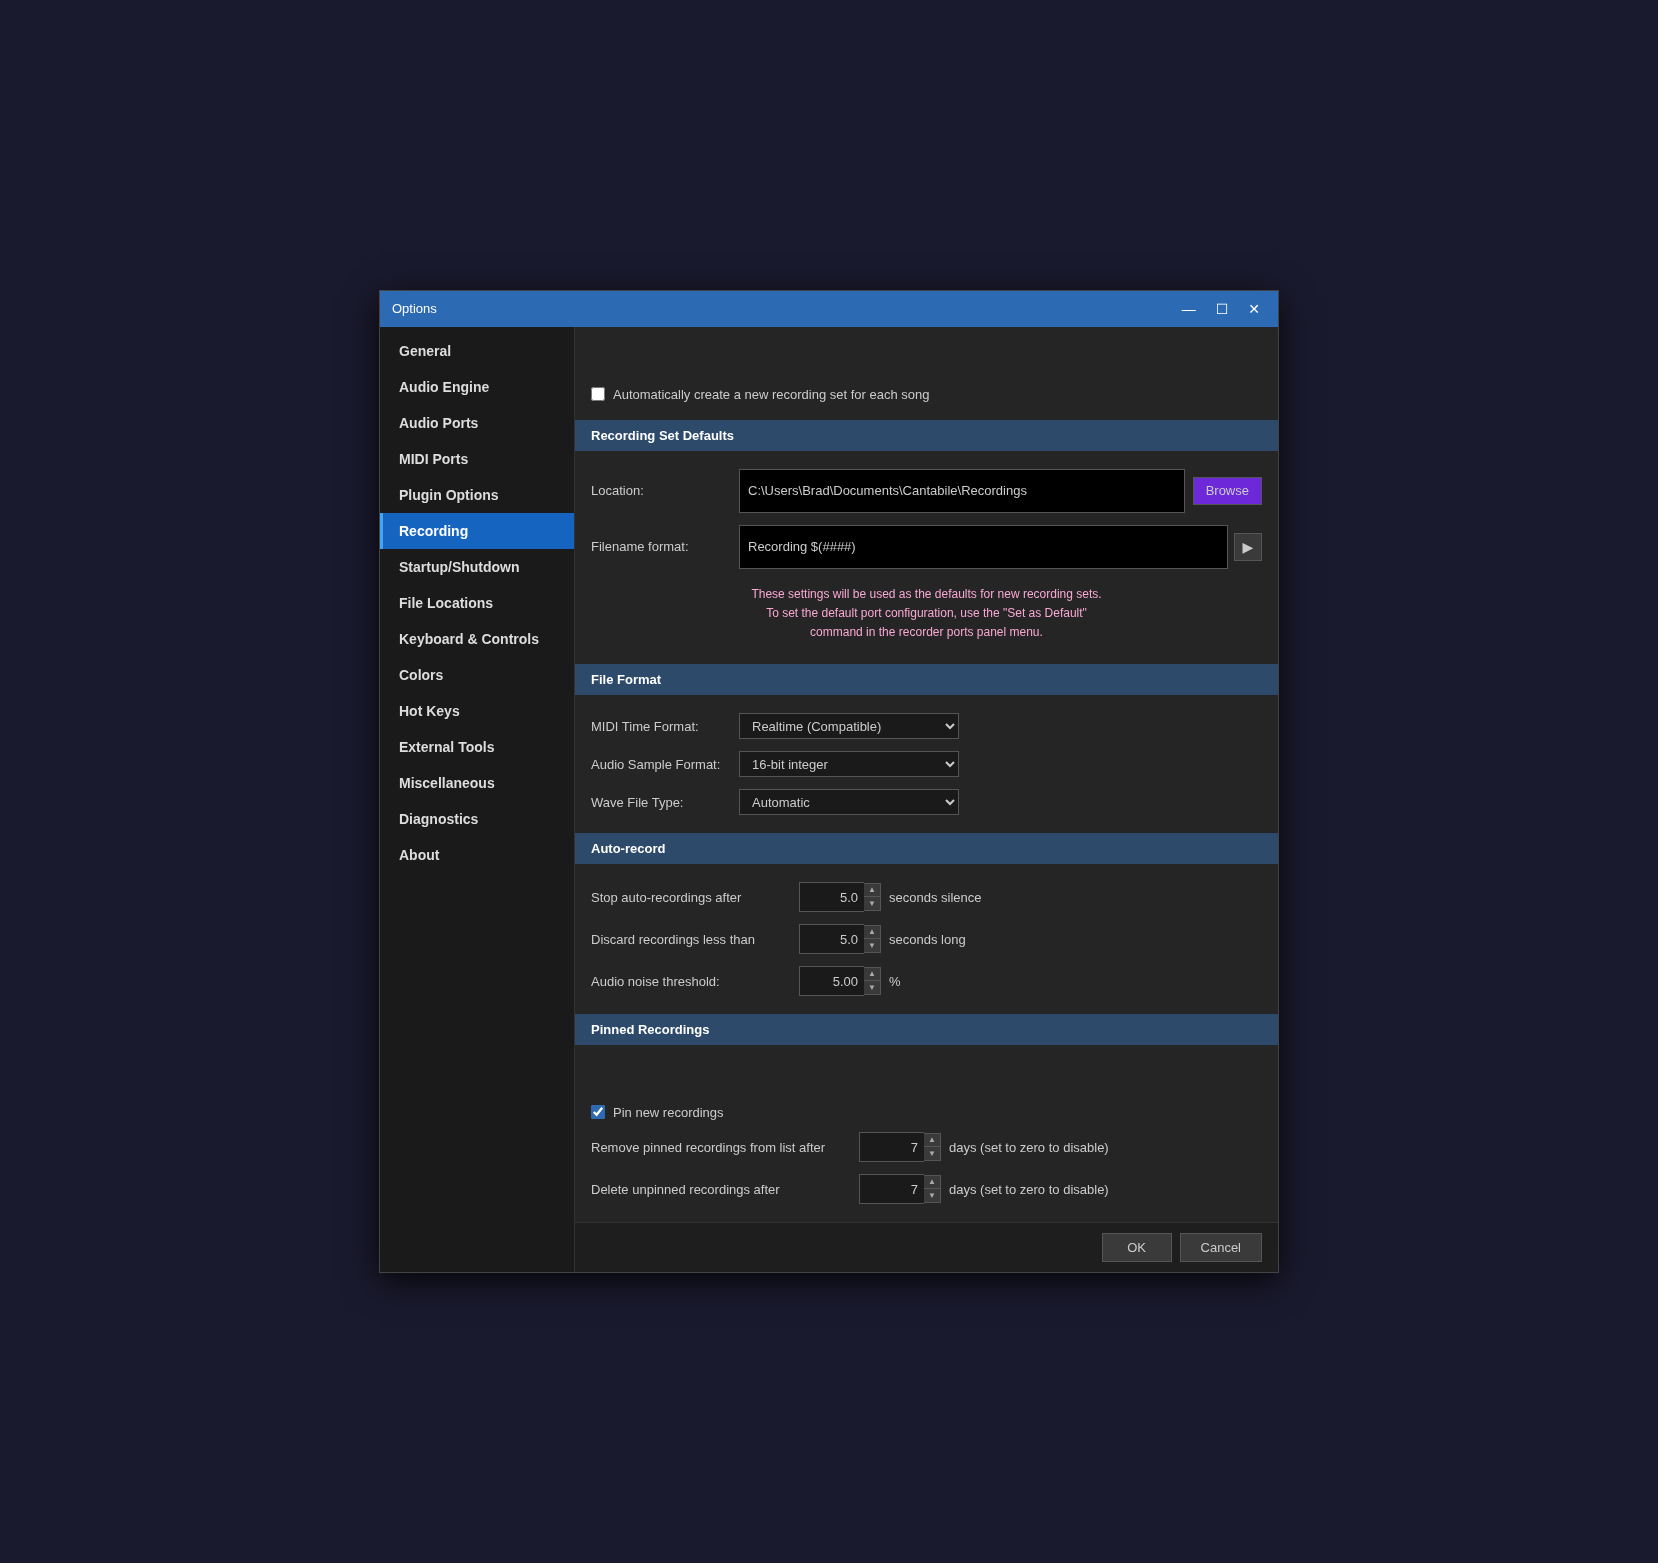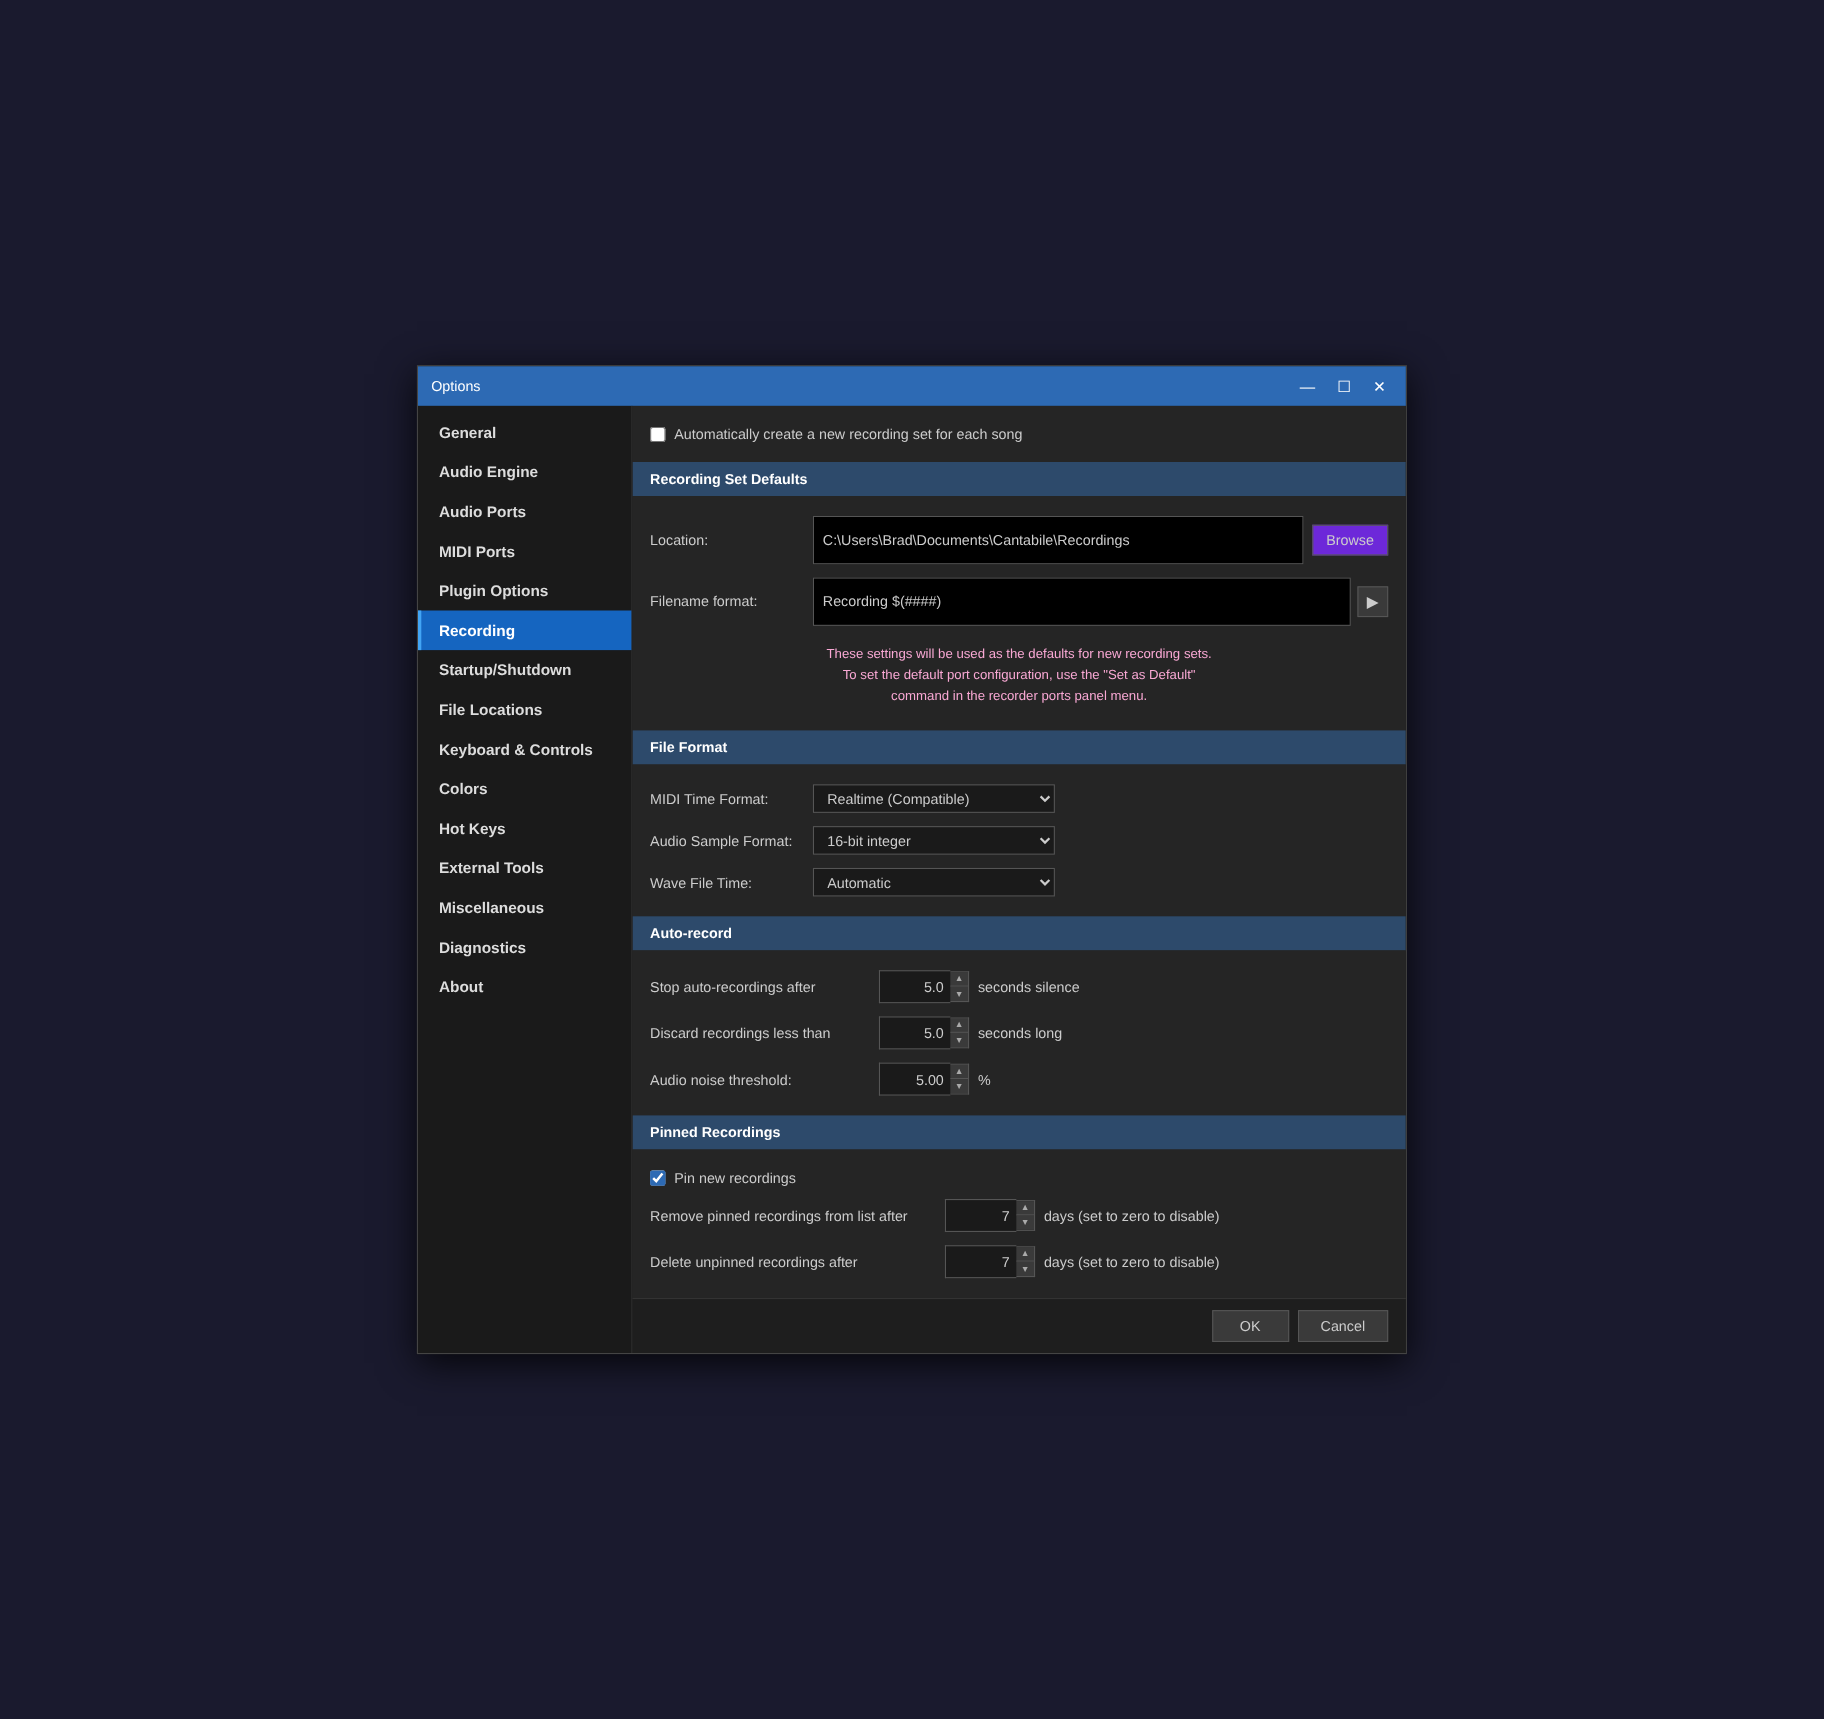--- a/index.html
+++ b/index.html
@@ -84,23 +84,24 @@
       font-size: 13px;
       padding: 8px 16px;
       margin-bottom: 0;
     }
     .section-body {
       padding: 12px 16px;
       background: #252525;
     }
     .checkbox-row {
       display: flex;
-      align-items: flex-end;
+      align-items: flex-start;
       gap: 8px;
       padding: 6px 0;
+      margin-top: 42px;
     }
     .checkbox-row input[type="checkbox"] {
       width: 14px;
       height: 14px;
       cursor: pointer;
       accent-color: #2d6ab4;
     }
     .checkbox-row label {
       color: #ccc;
       font-size: 13px;
@@ -342,21 +343,21 @@
             </div>
             <div class="field-row">
               <span class="field-label">Audio Sample Format:</span>
               <select class="select-field">
                 <option>16-bit integer</option>
                 <option>24-bit integer</option>
                 <option>32-bit float</option>
               </select>
             </div>
             <div class="field-row">
-              <span class="field-label">Wave File Time:</span>
+              <span class="field-label">Wave File Type:</span>
               <select class="select-field">
                 <option>Automatic</option>
                 <option>WAV</option>
                 <option>AIFF</option>
               </select>
             </div>
           </div>
         </div>
 
         <div class="section">

